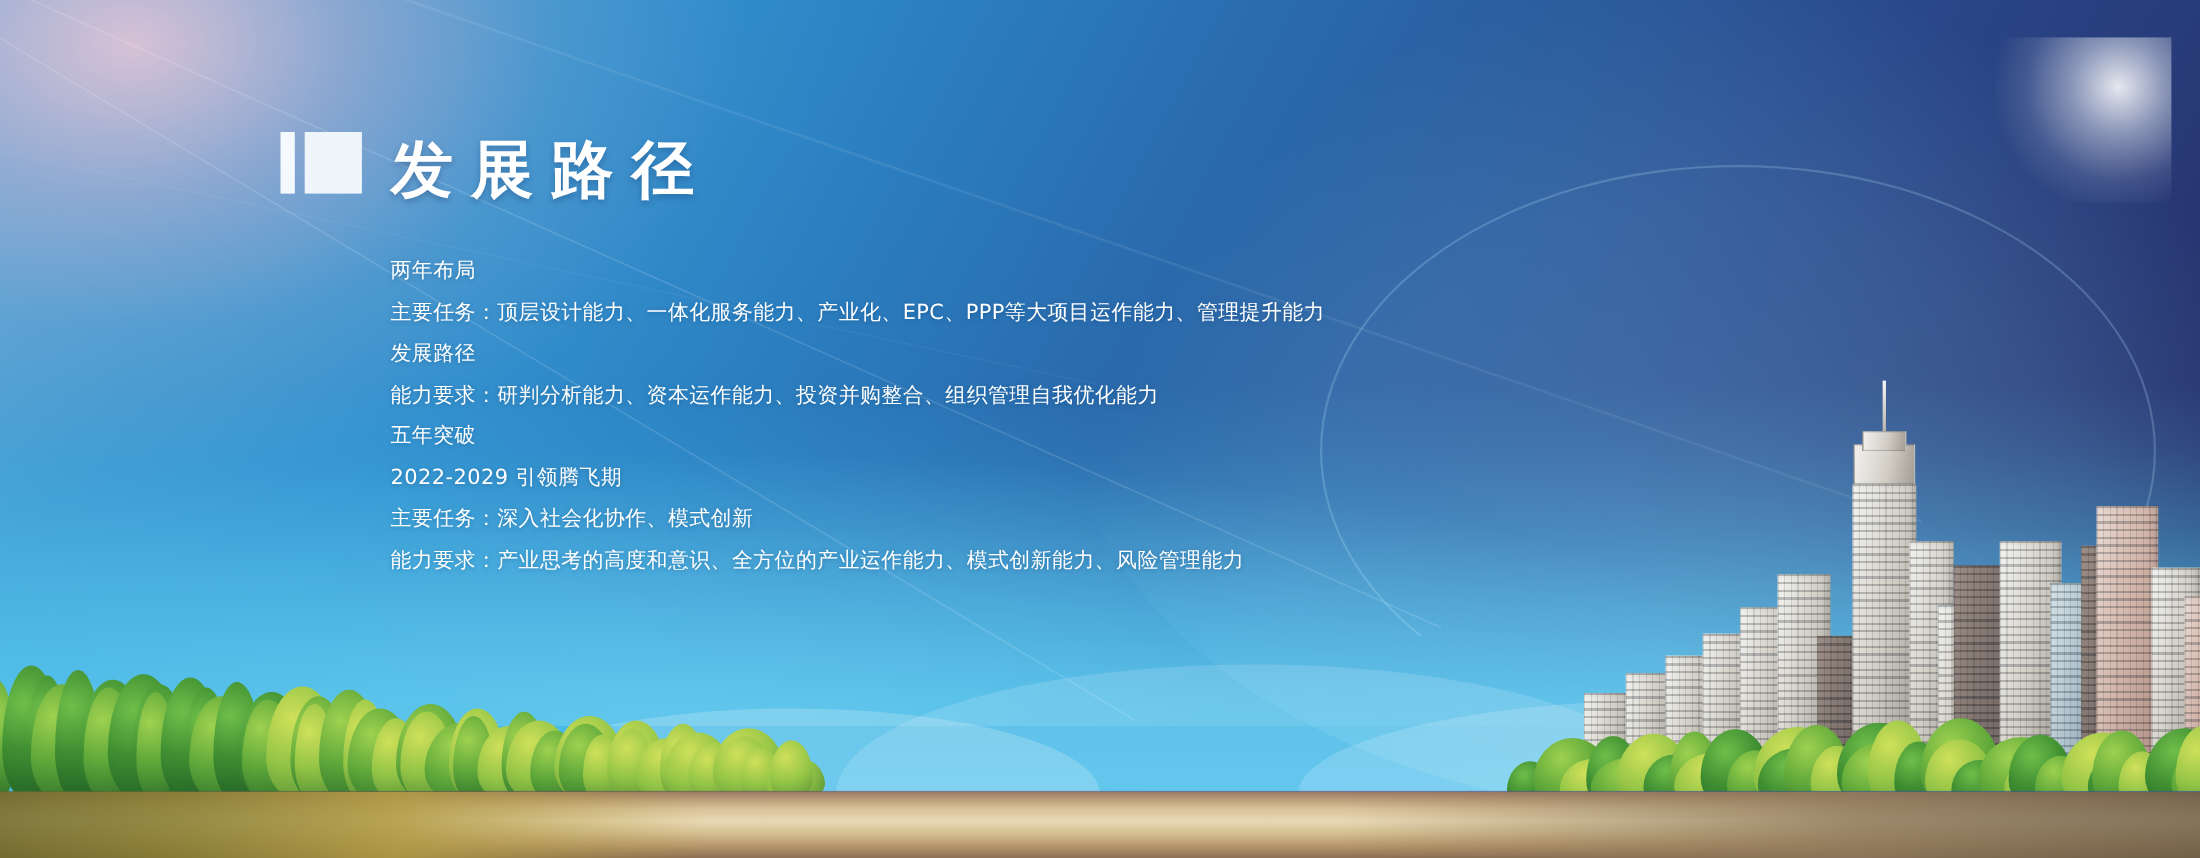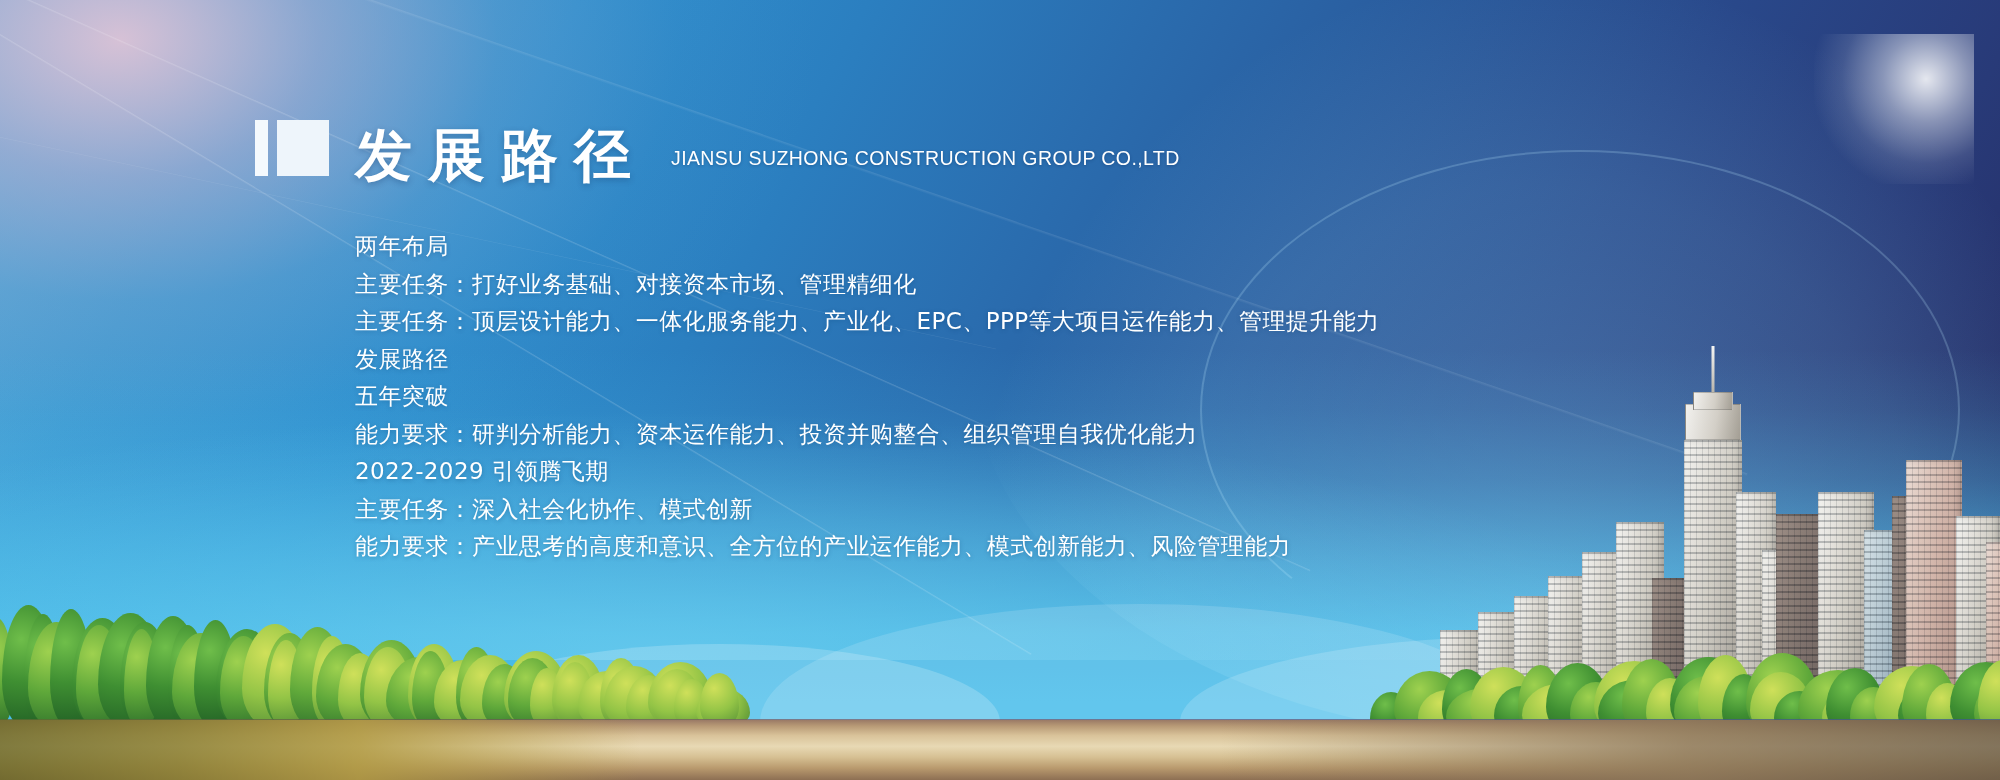--- a/index.html
+++ b/index.html
@@ -99,21 +99,21 @@
   }
   .title-en {
     margin-left:24px; margin-bottom:14px;
     font-size:19.5px; color:#ffffff; letter-spacing:0.4px; white-space:nowrap;
     text-shadow:0 1px 3px rgba(10,40,90,0.35);
   }
 
   
   .body-text { position:absolute; left:355px; top:228px; }
   .line {
-    color:#ffffff; font-size:23px; line-height:37.5px;
+    color:#ffffff; font-size:19px; line-height:37.5px;
     white-space:nowrap; letter-spacing:0.4px;
     text-shadow:0 1px 4px rgba(10,60,110,0.35);
     font-family:"DejaVu Sans","Liberation Sans",sans-serif;
   }
 
   
   
   .hills { position:absolute; left:0; bottom:58px; width:2000px; height:150px; }
   .hill {
     position:absolute; bottom:0;
@@ -222,30 +222,28 @@
 
   <div class="arc"></div>
   <div class="arc2"></div>
 
   <div class="header">
     <div class="logo-mark">
       <div class="logo-bar"></div>
       <div class="logo-sq"></div>
     </div>
     <div class="title-cn">发展路径</div>
-    <div class="title-en">JIANSU SUZHONG CONSTRUCTION GROUP CO.,LTD</div>
   </div>
 
   <div class="body-text">
     <div class="line">两年布局</div>
-    <div class="line">主要任务：打好业务基础、对接资本市场、管理精细化</div>
     <div class="line">主要任务：顶层设计能力、一体化服务能力、产业化、EPC、PPP等大项目运作能力、管理提升能力</div>
     <div class="line">发展路径</div>
+    <div class="line">能力要求：研判分析能力、资本运作能力、投资并购整合、组织管理自我优化能力</div>
     <div class="line">五年突破</div>
-    <div class="line">能力要求：研判分析能力、资本运作能力、投资并购整合、组织管理自我优化能力</div>
     <div class="line">2022-2029 引领腾飞期</div>
     <div class="line">主要任务：深入社会化协作、模式创新</div>
     <div class="line">能力要求：产业思考的高度和意识、全方位的产业运作能力、模式创新能力、风险管理能力</div>
   </div>
 
   <div class="hills">
     <div class="hill h4"></div>
     <div class="hill h1"></div>
     <div class="hill h2"></div>
     <div class="hill h3"></div>

